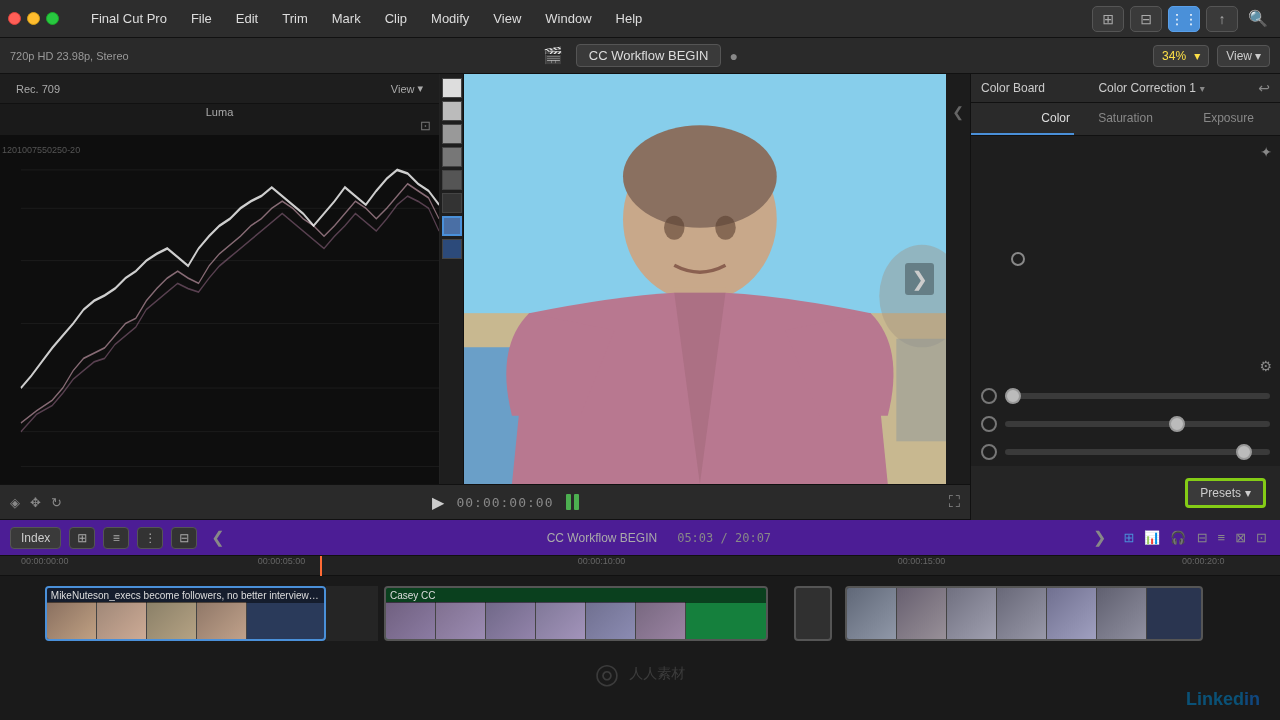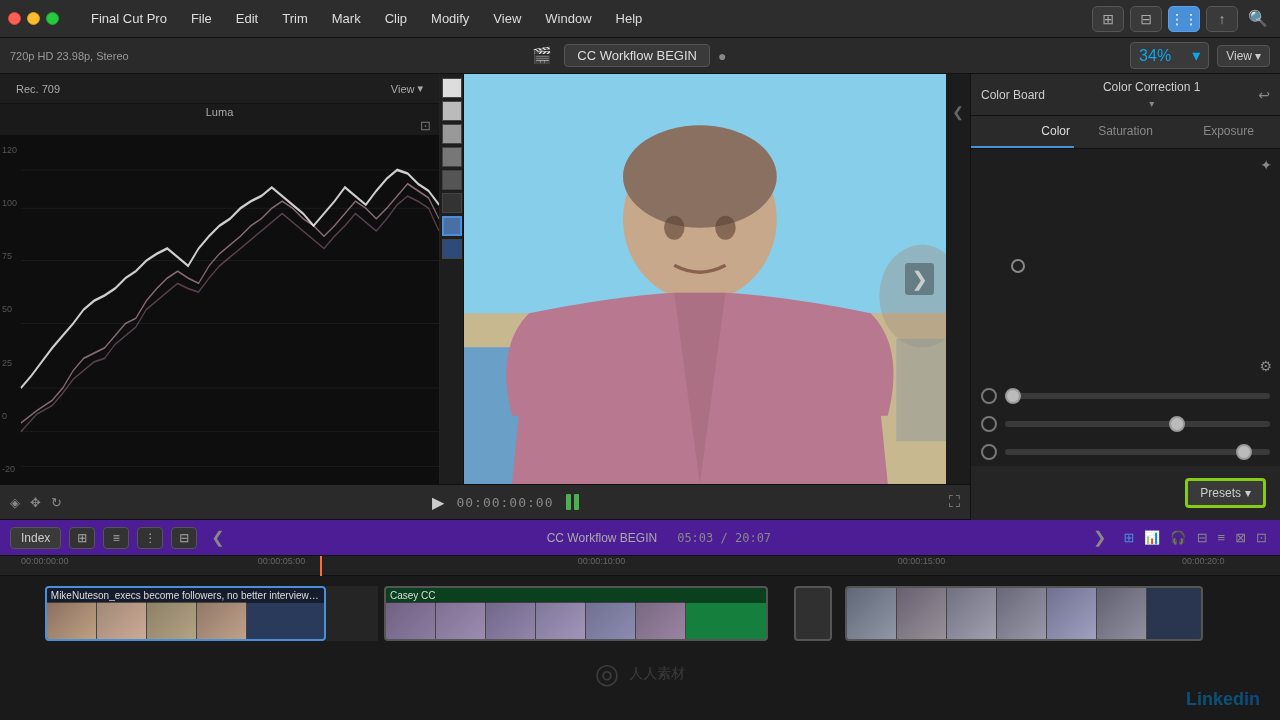--- a/index.html
+++ b/index.html
@@ -110,23 +110,23 @@
       border-radius: 4px;
       padding: 3px 8px;
       cursor: pointer;
       display: flex;
       align-items: center;
       gap: 3px;
     }
     .zoom-control {
       display: flex;
       align-items: center;
-      gap: 21px;
-      font-size: 16px;
-      color: #0ea5e9;
+      gap: 8px;
+      font-size: 12px;
+      color: #fde047;
       background: #3a3a3a;
       border: 1px solid #555;
       border-radius: 4px;
       padding: 3px 8px;
       cursor: pointer;
     }
     #waveform-area {
       flex: 1;
       background: #111;
       position: relative;
@@ -207,21 +207,20 @@
       font-size: 12px;
       color: #ccc;
     }
     .color-correction-selector {
       display: flex;
       align-items: center;
       gap: 4px;
       font-size: 12px;
       color: #ccc;
       cursor: pointer;
-      flex-direction: column;
     }
     .chevron-icon {
       font-size: 10px;
       color: #888;
     }
     .reset-btn {
       font-size: 14px;
       color: #888;
       cursor: pointer;
     }
@@ -651,21 +650,21 @@
               <span>▾</span>
             </div>
           </div>
           <div style="display:flex;align-items:center;padding:2px 8px;background:#1a1a1a;flex-direction:column;">
             <span style="font-size:11px;color:#aaa;">Luma</span>
             <div style="margin-left:auto;cursor:pointer;color:#777;font-size:13px;">⊡</div>
           </div>
 
           <div id="waveform-area" style="flex:1;position:relative;background:#0e0e0e;">
 
-            <div style="position:absolute;left:2px;top:10px;bottom:10px;display:flex;flex-direction:column;justify-content:space-between;font-size:9px;color:#555;z-index:2;pointer-events:none;">
+            <div style="position:absolute;left:2px;top:10px;bottom:10px;display:flex;flex-direction:row;justify-content:space-between;font-size:9px;color:#555;z-index:2;pointer-events:none;">
               <span>120</span>
               <span>100</span>
               <span>75</span>
               <span>50</span>
               <span>25</span>
               <span>0</span>
               <span>-20</span>
             </div>
             <svg class="waveform-svg" viewBox="0 0 420 200" preserveAspectRatio="none">
 

